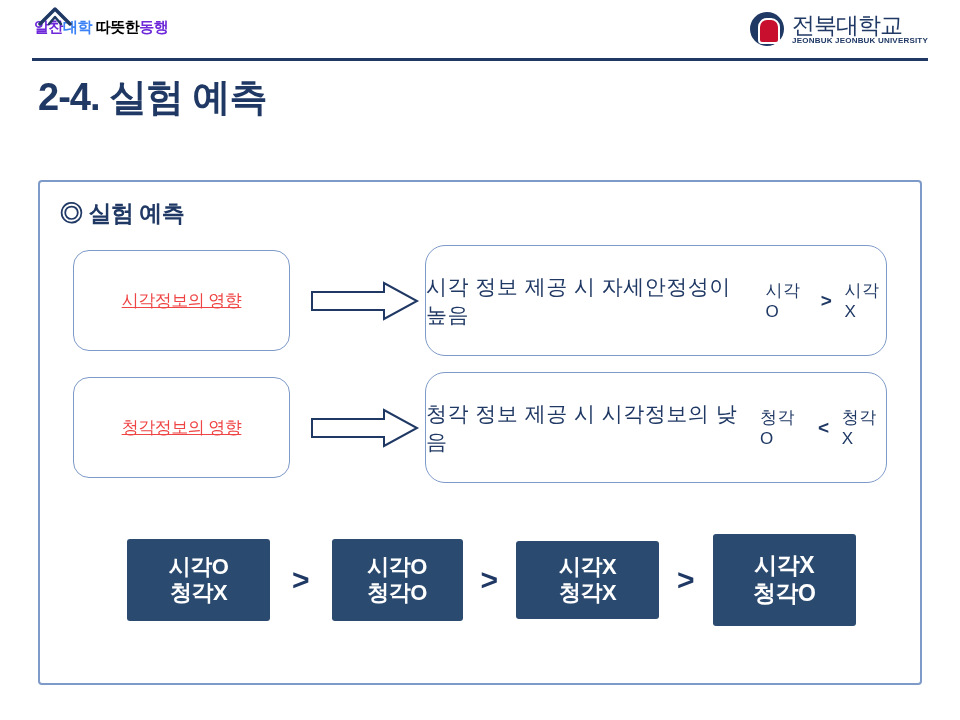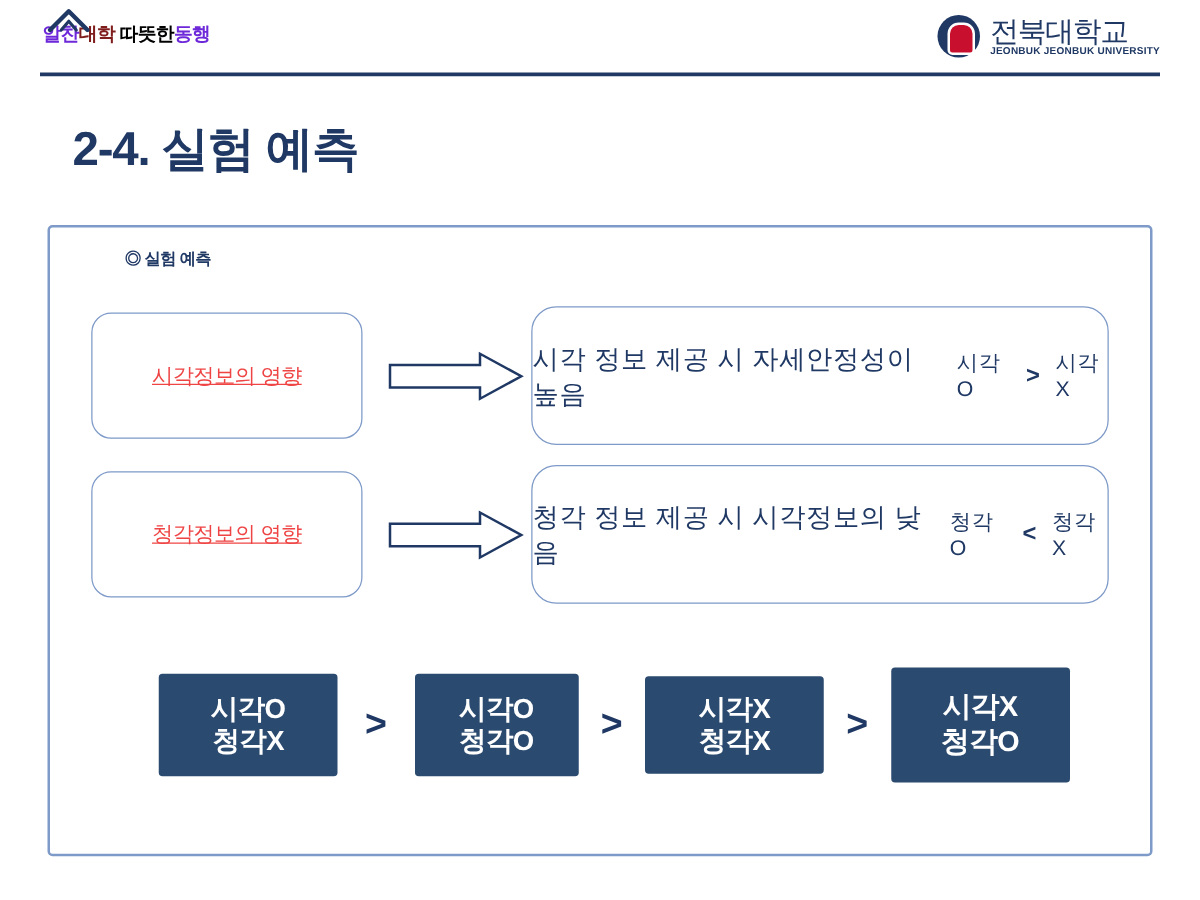--- a/index.html
+++ b/index.html
@@ -40,21 +40,21 @@
     left: 4px; top: -12px;
     width: 34px; height: 20px;
   }
   .brand-left-text {
     font-size: 15px;
     font-weight: bold;
     letter-spacing: -0.5px;
     white-space: nowrap;
   }
   .brand-left-text .accent { color: #6d28d9; }
-  .brand-left-text .dark { color: #7f1d1d; }
+  .brand-left-text .dark { color: #3b82f6; }
   .brand-left-text .mid { color: #000000; }
 
   .brand-right {
     position: absolute;
     right: 32px; top: 12px;
     display: flex;
     align-items: center;
     gap: 8px;
   }
   .emblem {
@@ -82,45 +82,43 @@
   .univ-en {
     font-size: 8px;
     color: #1f3864;
     letter-spacing: 0.2px;
     font-weight: bold;
   }
 
   
   .slide-title {
     position: absolute;
-    left: 38px; top: 94px;
+    left: 38px; top: 72px;
     font-size: 38px;
     font-weight: bold;
     color: #1f3864;
     letter-spacing: -1px;
-    margin-left: 20px;
   }
 
   
   .content-box {
     position: absolute;
     left: 38px; top: 180px;
     width: 884px; height: 505px;
     border: 2px solid #7e9ac8;
     border-radius: 4px;
     background: #ffffff;
   }
   .section-label {
     position: absolute;
     left: 20px; top: 16px;
-    font-size: 13px;
-    font-weight: bold;
-    color: #1f3864;
-    letter-spacing: -0.5px;
-    margin-left: 40px;
+    font-size: 23px;
+    font-weight: bold;
+    color: #1f3864;
+    letter-spacing: -0.5px;
   }
 
   
   .row {
     position: absolute;
     left: 0; width: 884px;
     height: 110px;
   }
   .row-1 { top: 68px; }
   .row-2 { top: 195px; }

